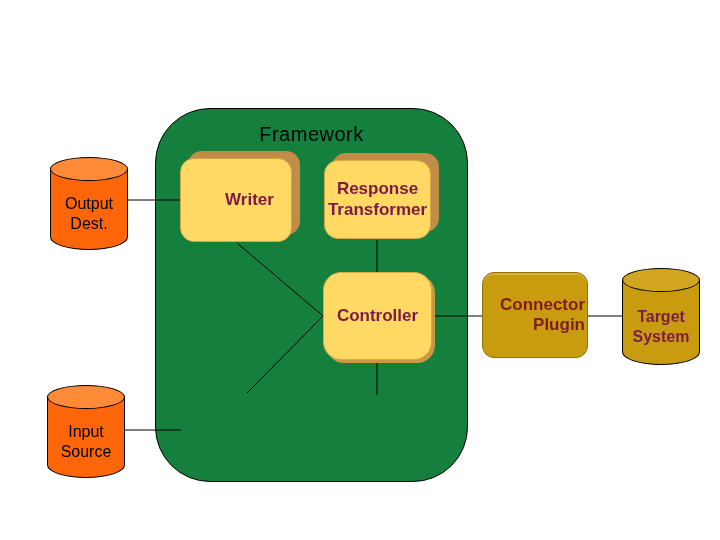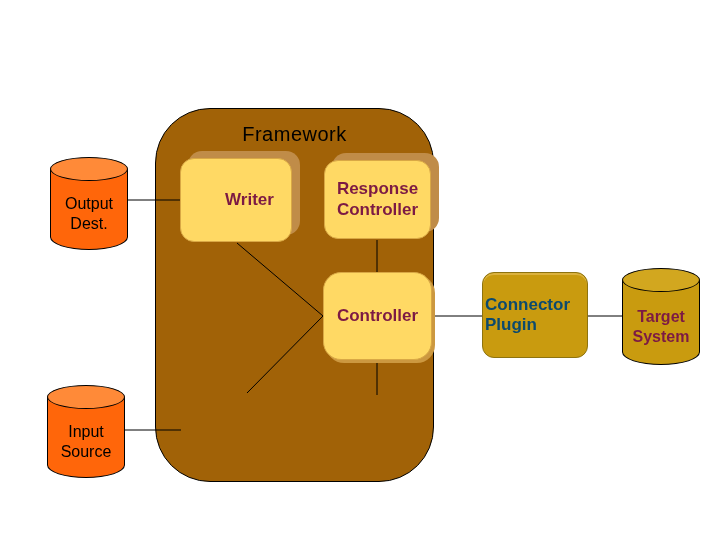--- a/index.html
+++ b/index.html
@@ -2,42 +2,42 @@
 <html><head>
 <meta charset="utf-8">
 <style>
   html,body{margin:0;padding:0;background:#fff;}
   .stage{
     position:relative;width:720px;height:540px;background:#ffffff;overflow:hidden;
     font-family:"Liberation Sans",sans-serif;
   }
   .lines{position:absolute;left:0;top:0;pointer-events:none;}
   .framework{
-    position:absolute;left:155px;top:108px;width:279px;height:374px;
-    background:#a16207;border:1px solid #000;border-radius:55px;box-sizing:border-box;
+    position:absolute;left:155px;top:108px;width:313px;height:374px;
+    background:#15803d;border:1px solid #000;border-radius:55px;box-sizing:border-box;
   }
   .fw-title{
     text-align:center;padding-top:14px;font-size:20px;color:#000;letter-spacing:.5px;
   }
   .box{
     position:absolute;box-sizing:border-box;border-radius:14px;
     background:#ffd964;border:1px solid #d9a845;
     display:flex;align-items:center;justify-content:center;text-align:center;
     color:#7c1a44;font-weight:bold;font-size:17px;line-height:1.2;padding:2px;
   }
   .shadow-ur{box-shadow:8px -7px 0 0 #c08c48;}
   .shadow-dr{box-shadow:8px 8px 0 0 #be8b45;}
   .shadow-sm-ur{box-shadow:3px -3px 0 0 #d59c42;}
   .shadow-sm-dr{box-shadow:3px 3px 0 0 #cc9840;}
   .plugin{
     position:absolute;box-sizing:border-box;border-radius:12px;
     background:#c99b0f;border:1px solid #8d7310;
     box-shadow:inset 0 2px 0 #dbb23e;
-    display:flex;align-items:center;justify-content:center;text-align:left;
-    color:#0c4a6e;font-weight:bold;font-size:17px;line-height:1.2;padding:2px;
+    display:flex;align-items:center;justify-content:center;text-align:right;
+    color:#7f1d1d;font-weight:bold;font-size:17px;line-height:1.2;padding:2px;
   }
   .cyl{position:absolute;}
   .cyl-body{
     position:absolute;left:0;right:0;top:12px;bottom:0;box-sizing:border-box;
     border:1px solid #000;border-radius:0 0 50% 50% / 0 0 13px 13px;
   }
   .cyl-top{
     position:absolute;left:0;right:0;top:0;height:24px;box-sizing:border-box;
     border:1px solid #000;border-radius:50%;
   }
@@ -73,21 +73,21 @@
       <line x1="431" y1="316" x2="483" y2="316"></line>
       <line x1="587" y1="316" x2="623" y2="316"></line>
     </g>
   </svg>
 
   <div class="box shadow-ur" style="left:180px;top:158px;width:112px;height:84px;padding-left:29px;">
     <span>Writer</span>
   </div>
 
   <div class="box shadow-ur" style="left:324px;top:160px;width:107px;height:79px;">
-    <span>Response Controller</span>
+    <span>Response Transformer</span>
   </div>
 
   <div class="box shadow-sm-dr" style="left:323px;top:272px;width:109px;height:88px;border-radius:18px;">
     <span>Controller</span>
   </div>
 
 
 
   <div class="plugin" style="left:482px;top:272px;width:106px;height:86px;">
     <span>Connector Plugin</span>

